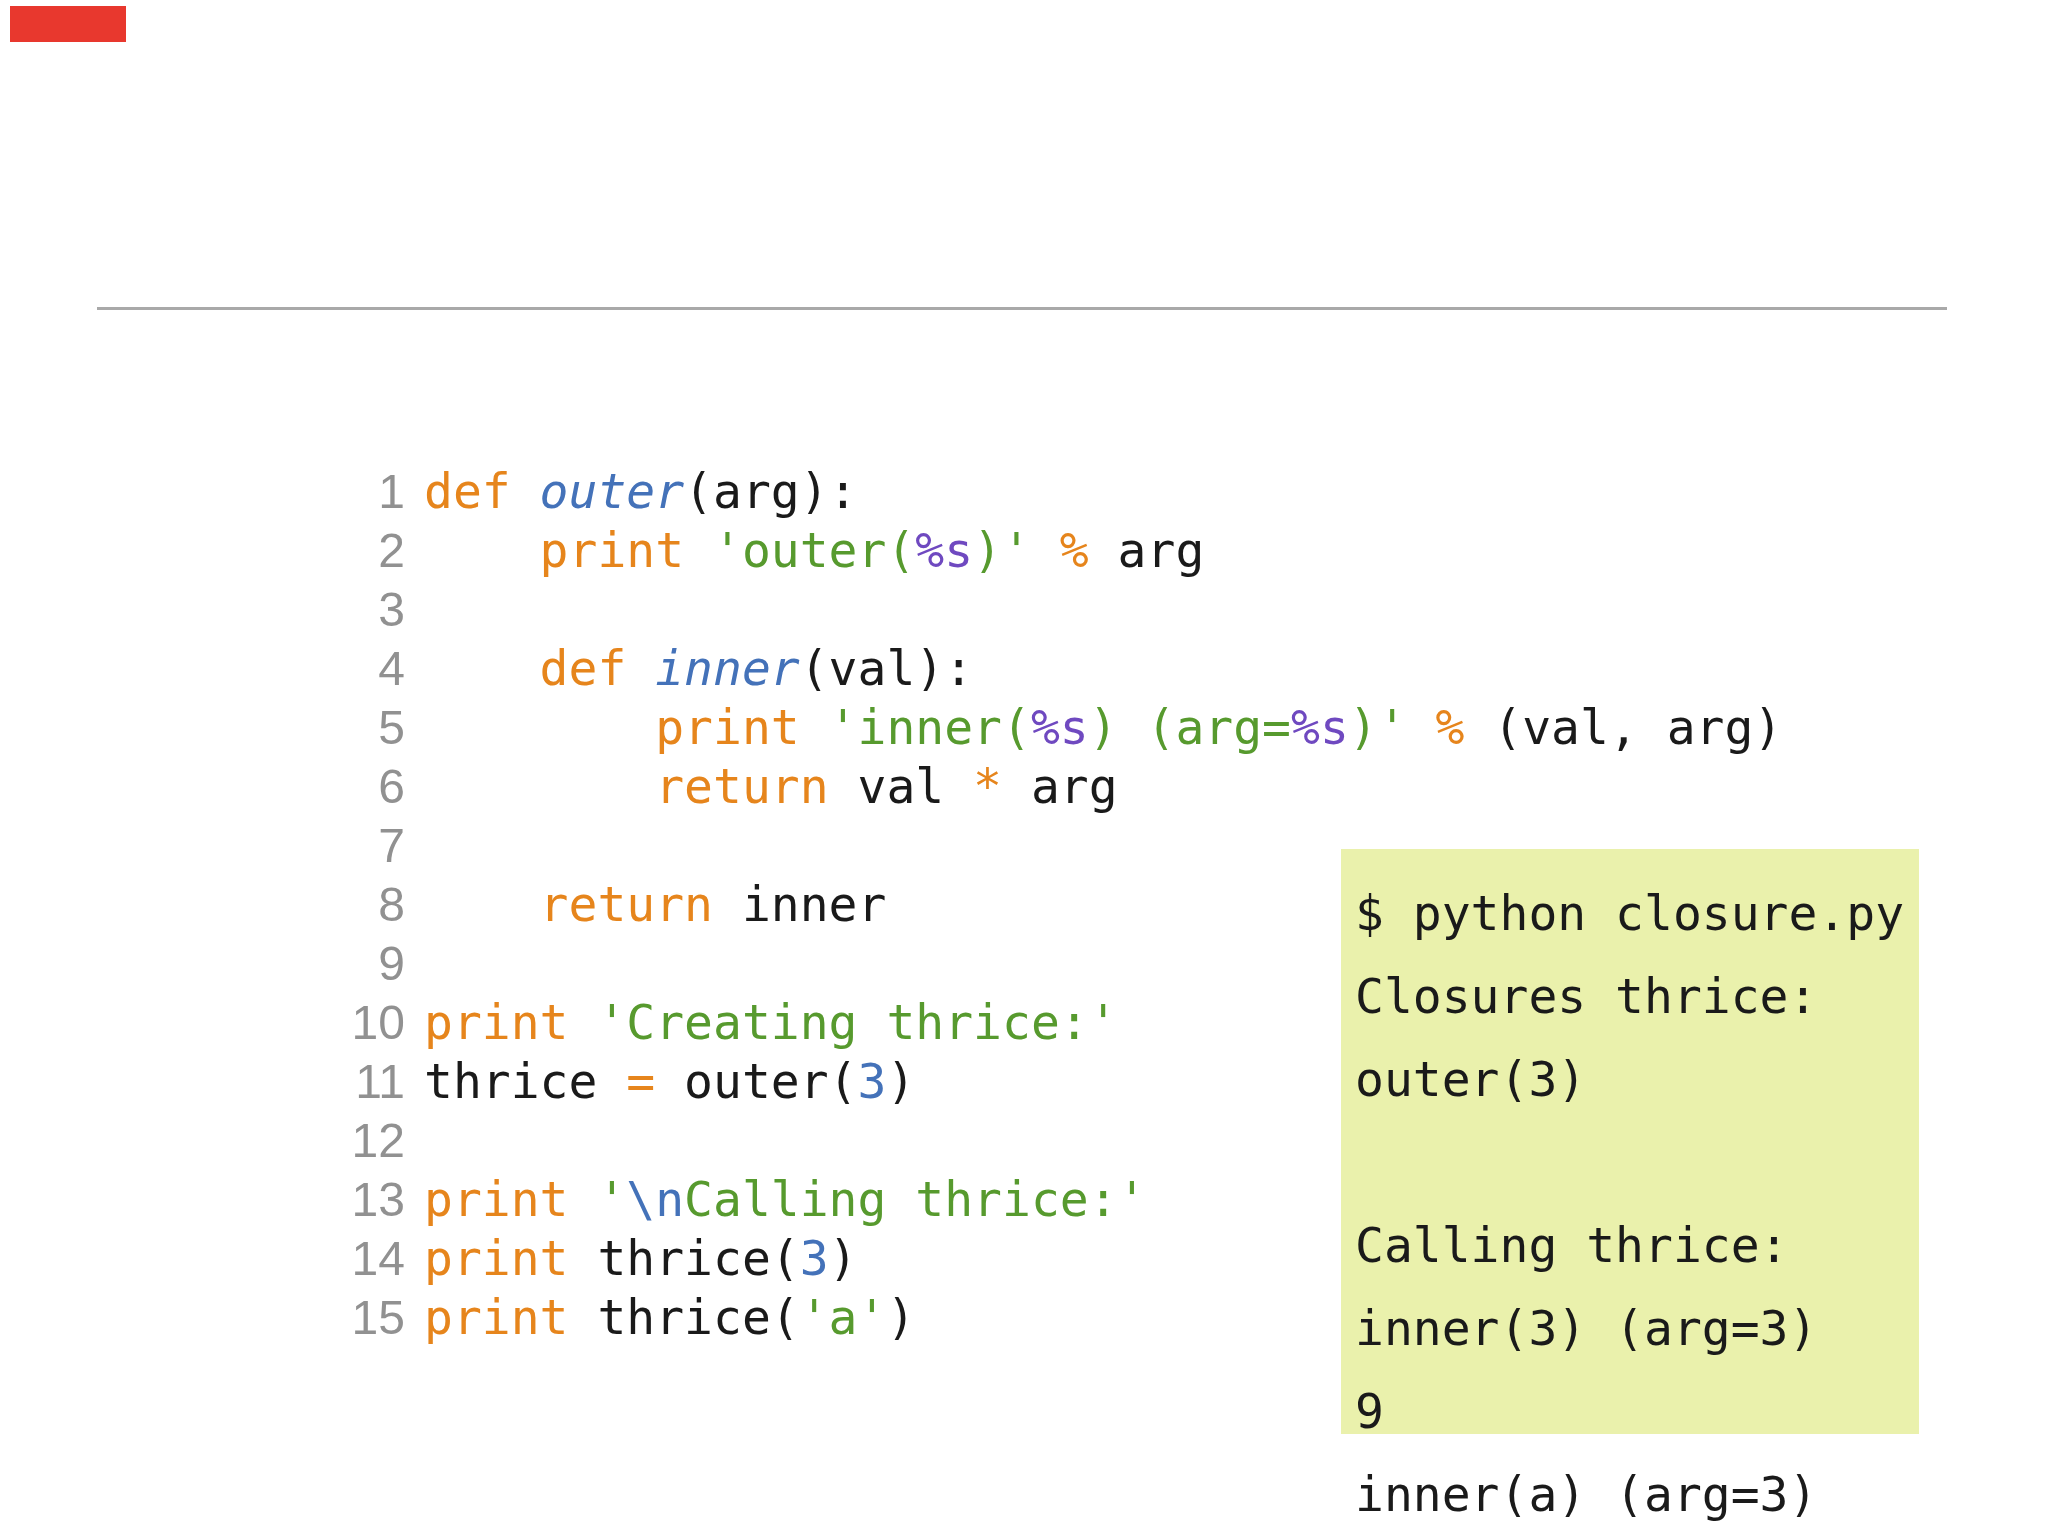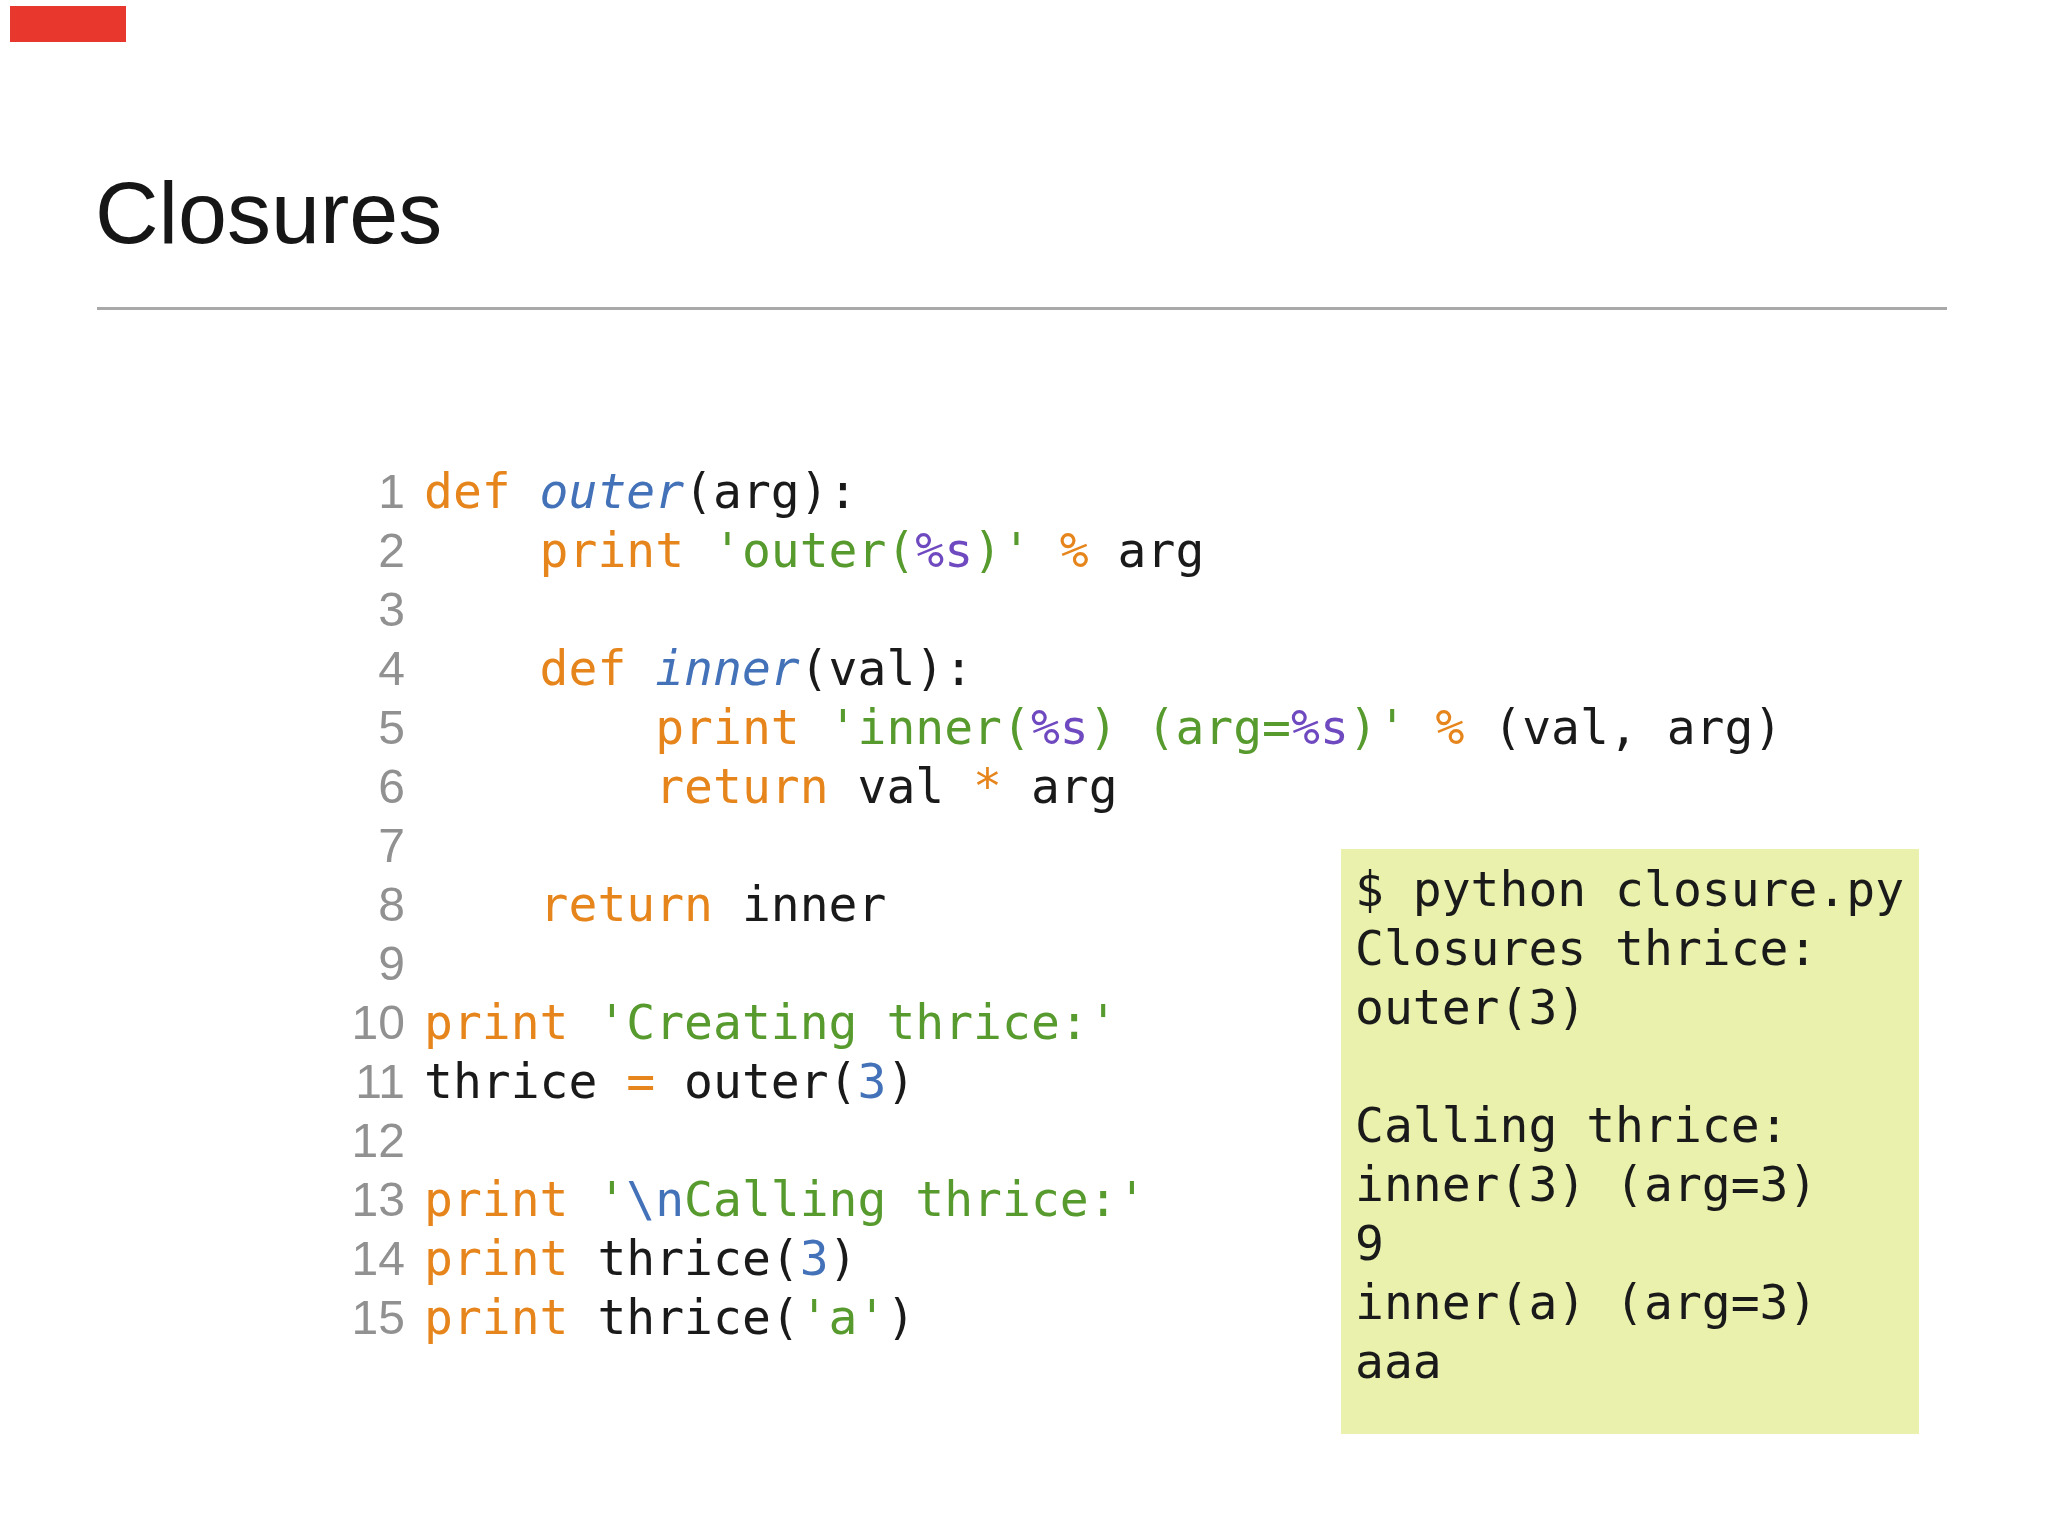--- a/index.html
+++ b/index.html
@@ -58,28 +58,28 @@
     width:578px;height:585px;
     background:var(--outbg,#eaf1ac);
     box-sizing:border-box;
     padding:11px 14px;
   }
   #output-box .term-line{
     font-family:"DejaVu Sans Mono","Liberation Mono",monospace;
     font-size:48px;line-height:59px;
     color:#1a1a1a;
     white-space:pre;
+    margin-top:24px;
   }
 </style>
 </head>
 <body>
 
 <div id="slide">
   <div id="progress-marker"></div>
-  <div id="title">Closures</div>
   <div id="divider"></div>
   <div id="code"><div class="code-line"><span class="ln">1</span><span class="ct"><span class="tok-kw">def</span><span class="tok-pl"> </span><span class="tok-fn">outer</span><span class="tok-pl">(arg):</span></span></div><div class="code-line"><span class="ln">2</span><span class="ct"><span class="tok-pl">    </span><span class="tok-kw">print</span><span class="tok-pl"> </span><span class="tok-str">'outer(</span><span class="tok-fmt">%s</span><span class="tok-str">)'</span><span class="tok-pl"> </span><span class="tok-kw">%</span><span class="tok-pl"> arg</span></span></div><div class="code-line"><span class="ln">3</span><span class="ct">&nbsp;</span></div><div class="code-line"><span class="ln">4</span><span class="ct"><span class="tok-pl">    </span><span class="tok-kw">def</span><span class="tok-pl"> </span><span class="tok-fn">inner</span><span class="tok-pl">(val):</span></span></div><div class="code-line"><span class="ln">5</span><span class="ct"><span class="tok-pl">        </span><span class="tok-kw">print</span><span class="tok-pl"> </span><span class="tok-str">'inner(</span><span class="tok-fmt">%s</span><span class="tok-str">) (arg=</span><span class="tok-fmt">%s</span><span class="tok-str">)'</span><span class="tok-pl"> </span><span class="tok-kw">%</span><span class="tok-pl"> (val, arg)</span></span></div><div class="code-line"><span class="ln">6</span><span class="ct"><span class="tok-pl">        </span><span class="tok-kw">return</span><span class="tok-pl"> val </span><span class="tok-kw">*</span><span class="tok-pl"> arg</span></span></div><div class="code-line"><span class="ln">7</span><span class="ct">&nbsp;</span></div><div class="code-line"><span class="ln">8</span><span class="ct"><span class="tok-pl">    </span><span class="tok-kw">return</span><span class="tok-pl"> inner</span></span></div><div class="code-line"><span class="ln">9</span><span class="ct">&nbsp;</span></div><div class="code-line"><span class="ln">10</span><span class="ct"><span class="tok-kw">print</span><span class="tok-pl"> </span><span class="tok-str">'Creating thrice:'</span></span></div><div class="code-line"><span class="ln">11</span><span class="ct"><span class="tok-pl">thrice </span><span class="tok-kw">=</span><span class="tok-pl"> outer(</span><span class="tok-num">3</span><span class="tok-pl">)</span></span></div><div class="code-line"><span class="ln">12</span><span class="ct">&nbsp;</span></div><div class="code-line"><span class="ln">13</span><span class="ct"><span class="tok-kw">print</span><span class="tok-pl"> </span><span class="tok-str">'</span><span class="tok-esc">\n</span><span class="tok-str">Calling thrice:'</span></span></div><div class="code-line"><span class="ln">14</span><span class="ct"><span class="tok-kw">print</span><span class="tok-pl"> thrice(</span><span class="tok-num">3</span><span class="tok-pl">)</span></span></div><div class="code-line"><span class="ln">15</span><span class="ct"><span class="tok-kw">print</span><span class="tok-pl"> thrice(</span><span class="tok-str">'a'</span><span class="tok-pl">)</span></span></div></div>
   <div id="output-box">
       <div class="term-line">$ python closure.py</div>
       <div class="term-line">Closures thrice:</div>
       <div class="term-line">outer(3)</div>
       <div class="term-line">&nbsp;</div>
       <div class="term-line">Calling thrice:</div>
       <div class="term-line">inner(3) (arg=3)</div>
       <div class="term-line">9</div>

